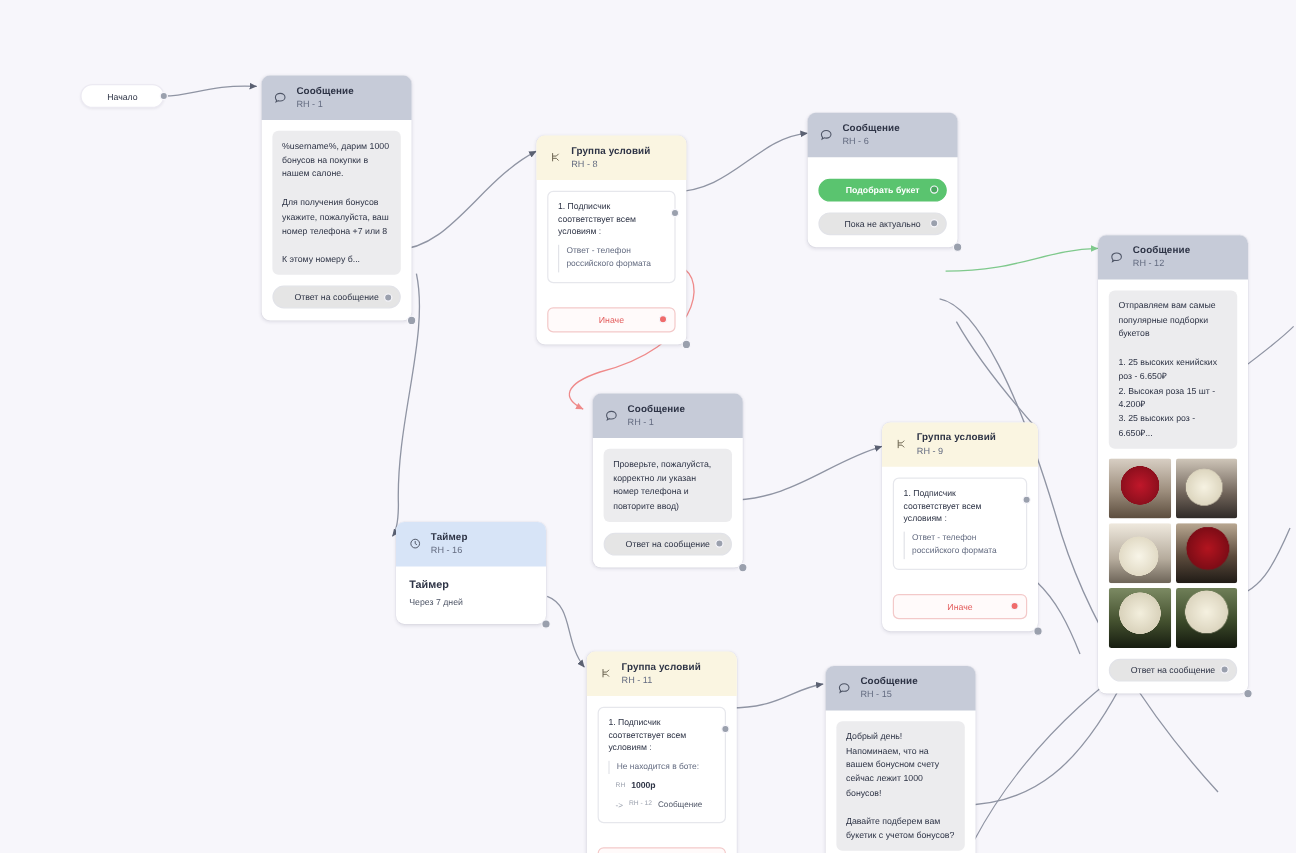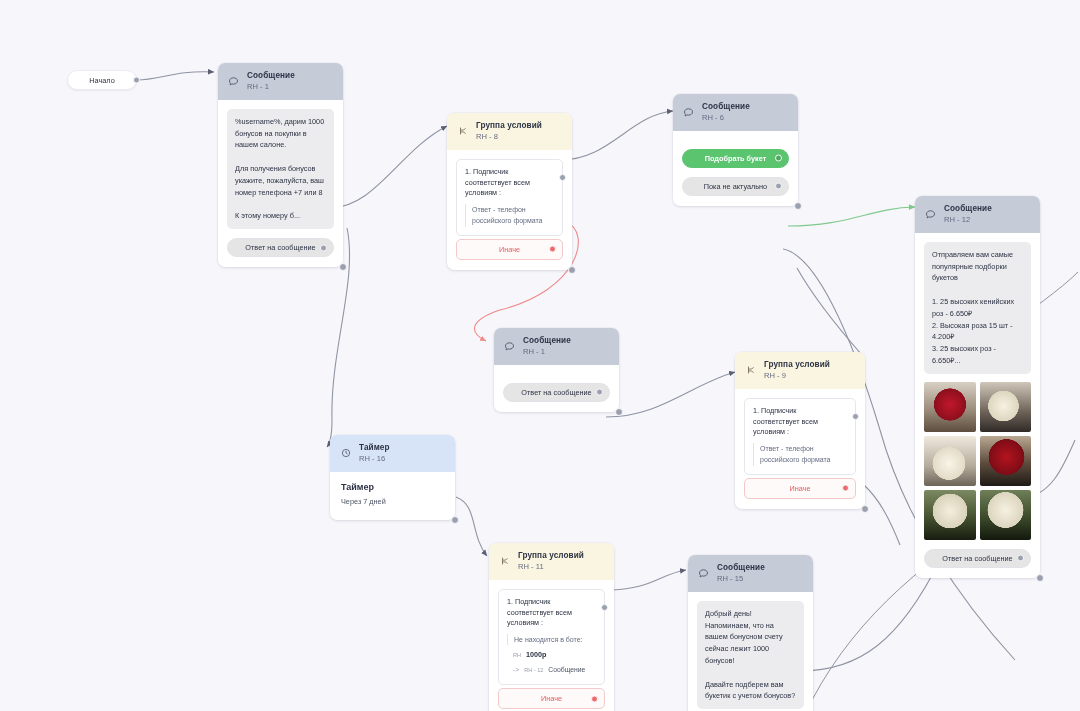--- a/index.html
+++ b/index.html
@@ -129,21 +129,21 @@
     display: inline-block;
     font-size: 5.6px;
     color: #9aa0ad;
     vertical-align: middle;
     margin-right: 3px;
   }
   .cond-kv .val { font-weight: 700; color: #2d3345; font-size: 7.2px; }
   .cond-kv .arrow { color: #9aa0ad; margin-right: 3px; }
 
   .else-box {
-    margin-top: 3px;
+    margin-top: 20px;
     border: 1px solid #f3c9c9;
     background: #fffafa;
     border-radius: 5px;
     height: 21px;
     position: relative;
     display: flex; align-items: center; justify-content: center;
     font-size: 7.3px;
     color: #e35d5d;
   }
 
@@ -380,20 +380,21 @@
         <svg width="11" height="11" viewBox="0 0 16 16" fill="none" stroke="#4e5566" stroke-width="1.3">
           <path d="M2.2 7.2c0-2.6 2.6-4.6 5.8-4.6s5.8 2 5.8 4.6-2.6 4.6-5.8 4.6c-.8 0-1.6-.1-2.3-.35L3 13l.6-2.1C2.75 10.1 2.2 8.7 2.2 7.2z"></path>
         </svg>
       </span>
       <span class="head-txt">
         <span class="head-title" style="display:block">Сообщение</span>
         <span class="head-sub" style="display:block">RH - 1</span>
       </span>
     </div>
     <div class="node-body">
+      <div class="bubble">Проверьте, пожалуйста, корректно ли указан номер телефона и повторите ввод)</div>
       <div class="btn-pill">
         <span>Ответ на сообщение</span>
         <span class="port inner"></span>
       </div>
     </div>
     <span class="port node-out"></span>
   </div>
 
   <div class="node" style="left:735px; top:352px; width:130px;">
     <div class="node-head cond">

